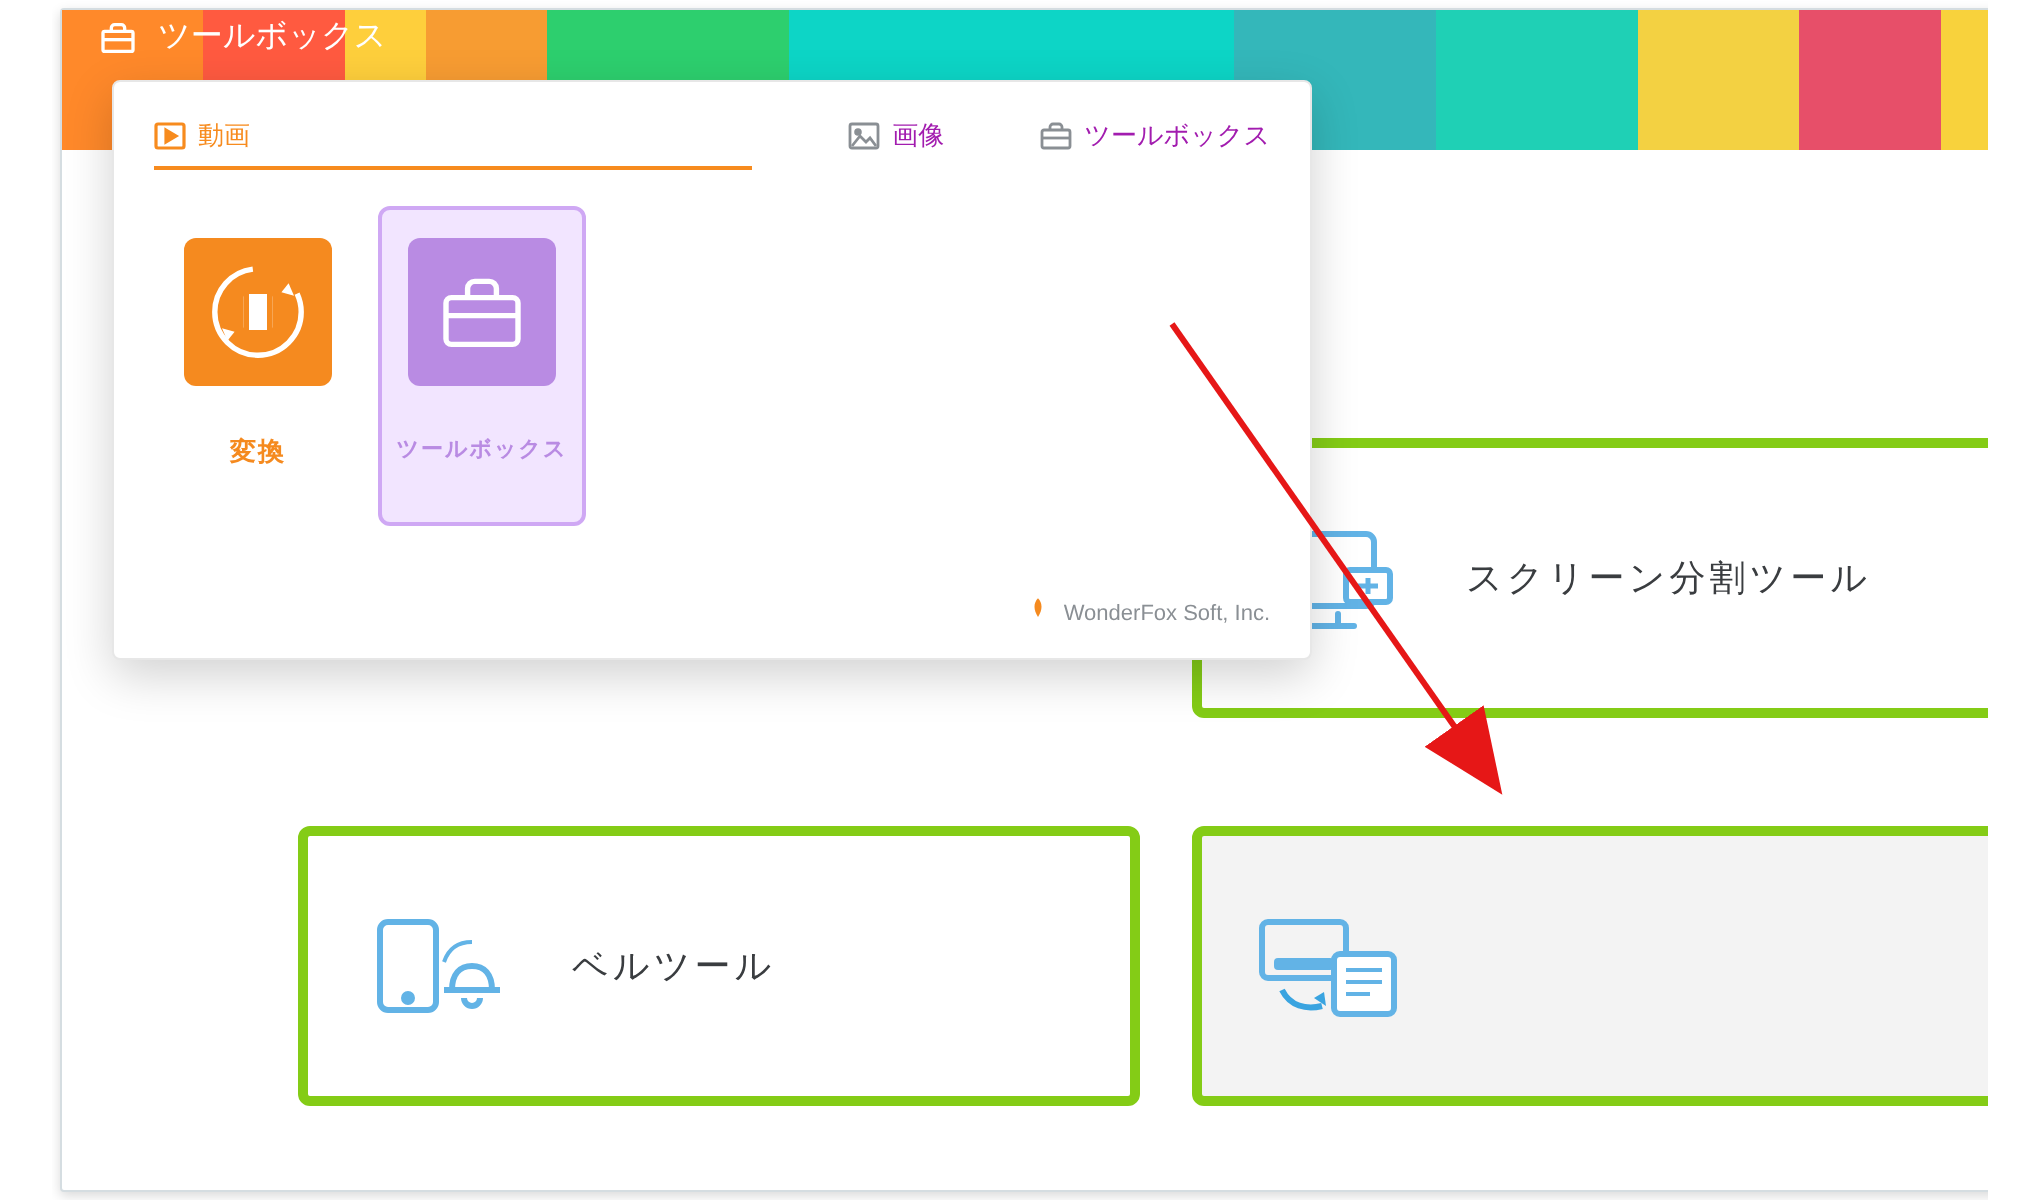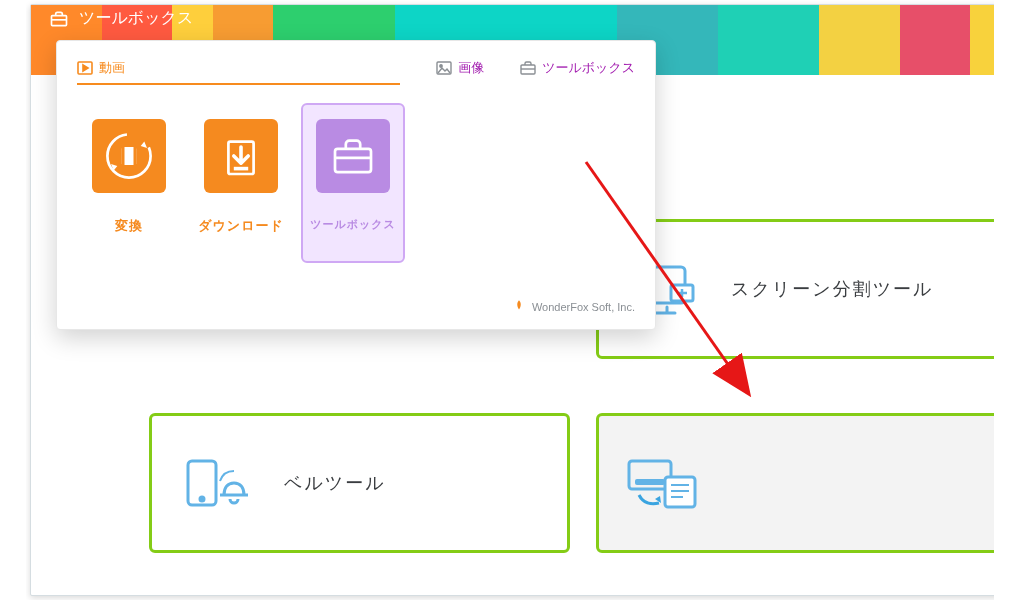--- a/index.html
+++ b/index.html
@@ -26,36 +26,36 @@
   .title-wrap { position:absolute; left:18px; top:3px; display:flex; align-items:center; gap:10px; color:#fff; font-size:16px; }
   .title-ico { width:20px; height:20px; }
   .close-btn { position:absolute; right:12px; top:4px; color:#fff; width:32px; height:24px; display:flex; align-items:center; justify-content:center; cursor:pointer; }
 
   .tool-grid {
     position:absolute; left:118px; right:24px; top:214px; bottom:42px;
     display:grid; grid-template-columns:1fr 1fr; grid-template-rows:1fr 1fr; gap:54px 26px;
   }
   .tool-card {
     display:flex; align-items:center; justify-content:flex-start;
-    border:3px solid #84cc16; border-radius:6px; padding:10px 26px;
+    border:5px solid #84cc16; border-radius:6px; padding:10px 26px;
     gap:28px; background:#fff; cursor:pointer;
   }
   .tool-card.highlight { background:#f3f3f3; }
   .tool-icon { width:78px; height:56px; display:flex; align-items:center; justify-content:center; }
   .tool-label { font-size:18px; color:#3a3d40; letter-spacing:2px; }
 
   
   .popup {
     position: absolute; left: 30px; top: 40px; width: 600px; height: 290px;
     background:#fff; border:1px solid #e7e7e7; border-radius:4px;
     box-shadow: 0 8px 24px rgba(0,0,0,.18);
     padding: 18px 20px 14px 20px;
     display:flex; flex-direction:column;
   }
-  .tabrow { display:flex; gap:36px; align-items:flex-end; }
+  .tabrow { display:flex; gap:48px; align-items:flex-end; }
   .tab { display:flex; align-items:center; gap:6px; font-size:13px; color:#a21caf; padding-bottom:6px; border-bottom:2px solid transparent; cursor:pointer; }
   .tab.active { color:#f78b1e; border-bottom-color:#f78b1e; }
   .tab .tab-ico { width:16px; height:14px; }
   .tab-wide { flex:1; }
 
   .tiles { display:flex; gap:8px; margin-top:18px;font-family:Liberation Serif, serif; }
   .tile { width:104px; height:160px; border-radius:6px; display:flex; flex-direction:column; align-items:center; justify-content:flex-start; padding-top:16px; cursor:pointer; position:relative; }
   .tile .badge { width:74px; height:74px; border-radius:6px; display:flex; align-items:center; justify-content:center; }
   .tile .caption { margin-top:24px; font-size:13px; font-weight:600; letter-spacing:1px; text-align:center; width:100%; }
   .amber  .caption { color:#f58a1f; }
@@ -179,30 +179,20 @@
             <path d="M47 14l3 7-7-2z" fill="#fff"></path>
               <path d="M13 46l-3-7 7 2z" fill="#fff"></path>
             <rect x="22" y="20" width="16" height="20" rx="2" fill="#fff"></rect>
             <rect x="22" y="20" width="3" height="20" fill="#f58a1f"></rect>
               <rect x="35" y="20" width="3" height="20" fill="#f58a1f"></rect>
           </svg>
         </span>
         <span class="caption">変換</span>
       </div>
 
-      <div class="tile amber">
-        <span class="badge" style="background:#f58a1f">
-          <svg viewBox="0 0 60 60" width="54" height="54" fill="#fff">
-            <rect x="16" y="14" width="28" height="36" rx="2" fill="none" stroke="#fff" stroke-width="3"></rect>
-            <path d="M30 20v14M22 30l8 8 8-8" stroke="#fff" stroke-width="4" fill="none" stroke-linecap="round" stroke-linejoin="round"></path>
-            <rect x="22" y="42" width="16" height="4"></rect>
-          </svg>
-        </span>
-        <span class="caption">ダウンロード</span>
-      </div>
 
 
 
       <div class="tile purple sel">
         <span class="badge" style="background:#b98be3">
           <svg viewBox="0 0 60 60" width="54" height="54" fill="none" stroke="#fff" stroke-width="3">
             <rect x="10" y="22" width="40" height="26" rx="3"></rect>
             <path d="M10 32h40"></path>
             <path d="M22 22v-5a4 4 0 0 1 4-4h8a4 4 0 0 1 4 4v5"></path>
           </svg>

